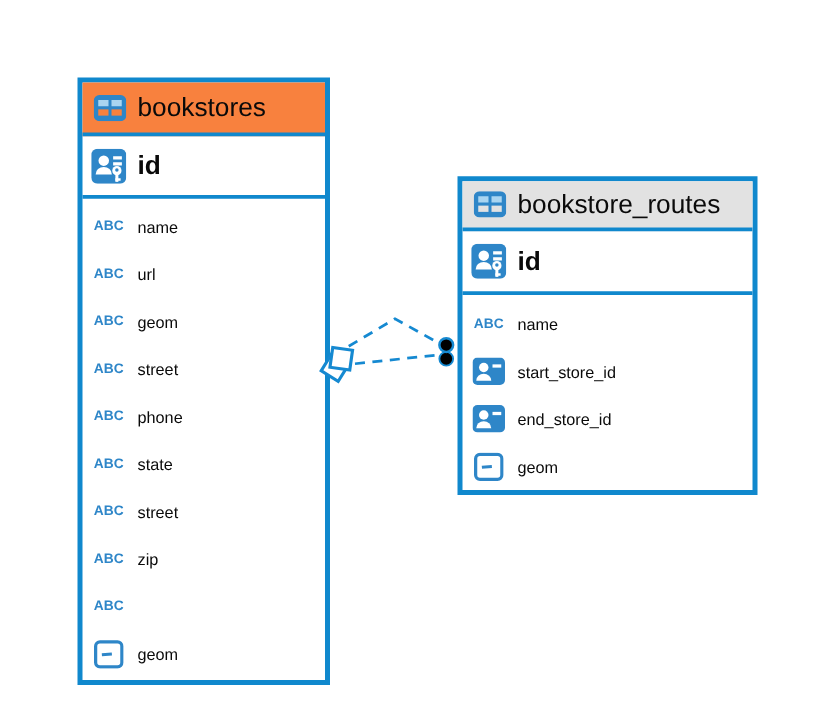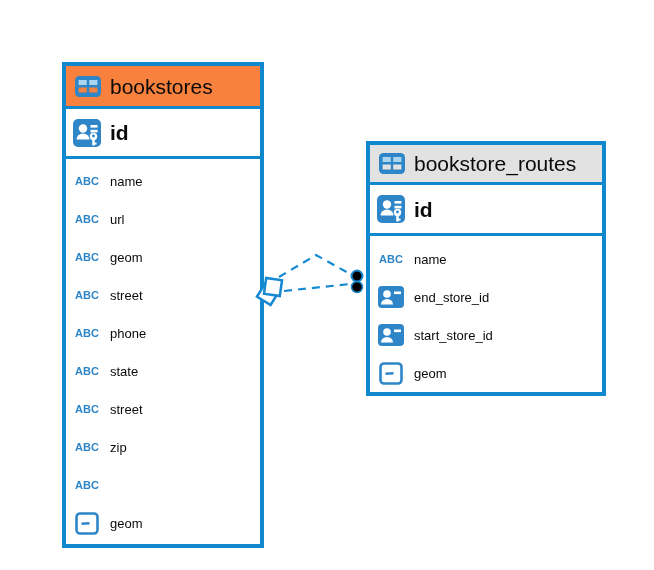--- a/index.html
+++ b/index.html
@@ -182,32 +182,32 @@
       </div>
       <div class="field-row">
         <span class="icon-box">
           <svg width="26" height="22" viewBox="0 0 26 22">
             <rect x="0" y="0" width="26" height="22" rx="4" fill="var(--icon-blue,#2e86c8)"></rect>
             <circle cx="9" cy="8" r="3.8" fill="#fff"></circle>
             <path d="M3,18.5 a6,5.5 0 0 1 12,0 z" fill="#fff"></path>
             <rect x="16" y="5.5" width="7" height="2.6" fill="#fff"></rect>
           </svg>
         </span>
-        <span class="field-label">end_store_id</span>
+        <span class="field-label">start_store_id</span>
       </div>
       <div class="field-row">
         <span class="icon-box">
           <svg width="26" height="22" viewBox="0 0 26 22">
             <rect x="0" y="0" width="26" height="22" rx="4" fill="var(--icon-blue,#2e86c8)"></rect>
             <circle cx="9" cy="8" r="3.8" fill="#fff"></circle>
             <path d="M3,18.5 a6,5.5 0 0 1 12,0 z" fill="#fff"></path>
             <rect x="16" y="5.5" width="7" height="2.6" fill="#fff"></rect>
           </svg>
         </span>
-        <span class="field-label">start_store_id</span>
+        <span class="field-label">end_store_id</span>
       </div>
       <div class="field-row">
         <span class="icon-box">
           <svg width="24" height="23" viewBox="0 0 24 23">
             <rect x="1.5" y="1.5" width="21" height="20" rx="3.5" fill="#fff" stroke="var(--icon-blue,#2e86c8)" stroke-width="2.6"></rect>
             <line x1="6.5" y1="11.8" x2="14.5" y2="11.2" stroke="var(--icon-blue,#2e86c8)" stroke-width="2.6"></line>
           </svg>
         </span>
         <span class="field-label">geom</span>
       </div>

